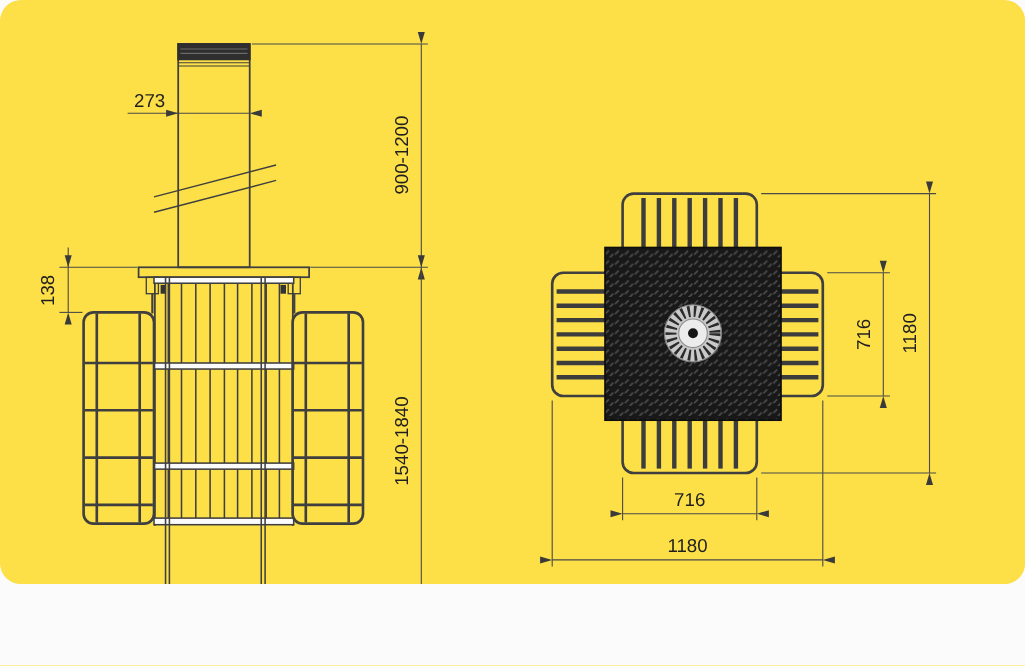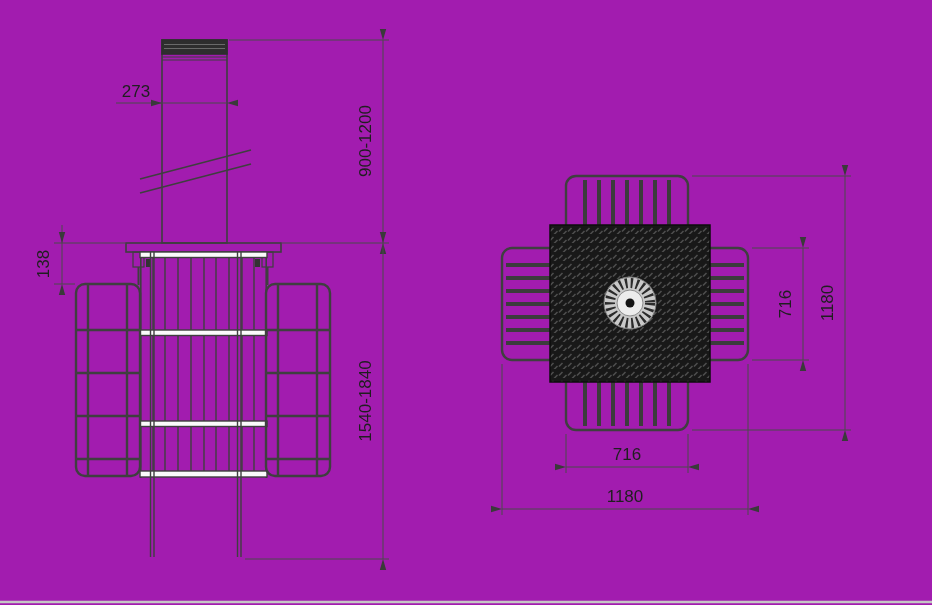--- a/index.html
+++ b/index.html
@@ -1,22 +1,23 @@
 <!DOCTYPE html>
 <html><head>
 <meta charset="utf-8">
 <title>Technical Drawing</title>
 <style>
   html, body { margin: 0; padding: 0; background: #fbfbfb; }
   .page {
     position: relative;
     width: 932px;
-    height: 605px;
-    background: #a21caf;
+    height: 531px;
+    background: #fde047;
     overflow: hidden;
+    border-radius: 19px;
   }
   svg { display: block; }
   svg text {
     font-family: "Liberation Sans", sans-serif;
     font-size: 17px;
     fill: #1f1f1f;
     stroke: none;
   }
 </style>
 </head>

